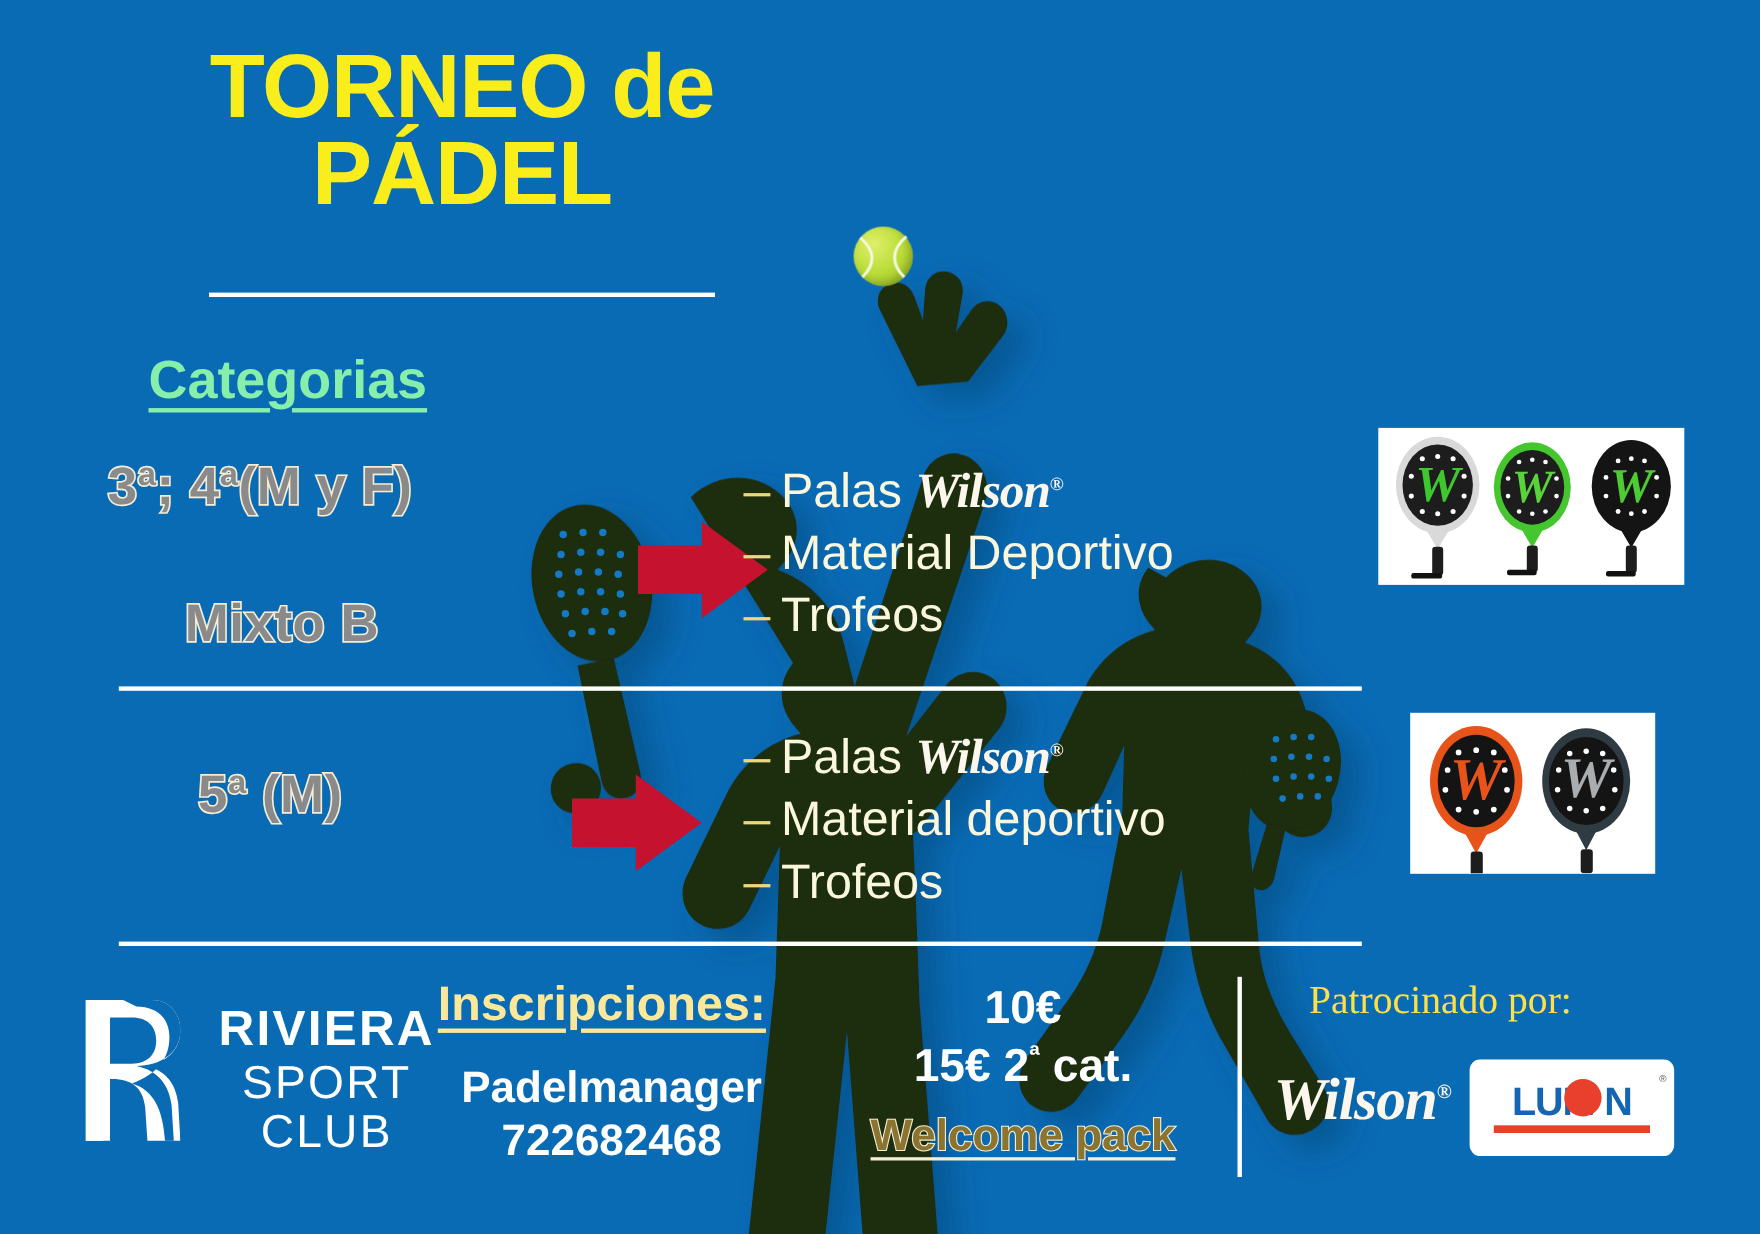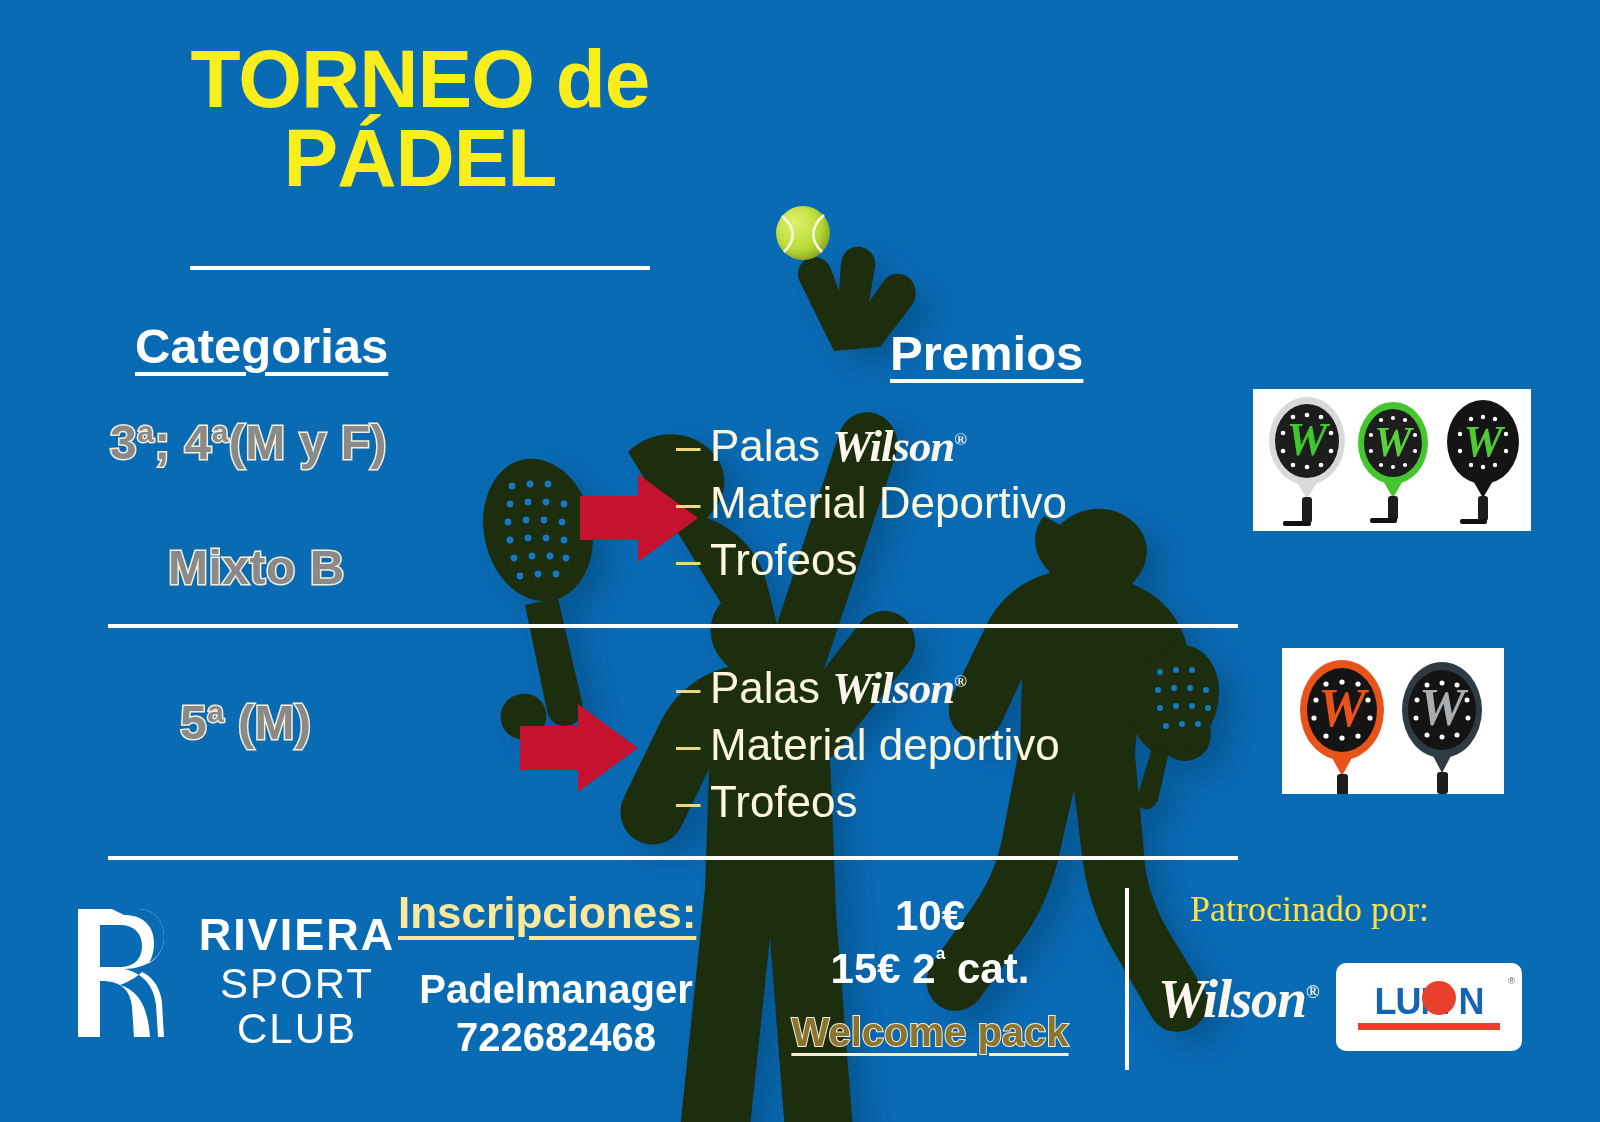--- a/index.html
+++ b/index.html
@@ -31,35 +31,35 @@
     border:3px solid #e0836a;border-radius:16px;
     display:flex;align-items:center;justify-content:center;
   }
   .datebox-inner{
     color:#ffffff;text-align:center;font-size:56px;font-weight:bold;line-height:1.12;
     letter-spacing:0.5px;
   }
 
   
   .hdr{
-    position:absolute;color:#ffffff;font-weight:bold;font-size:49px;
+    position:absolute;color:#86efac;font-weight:bold;font-size:49px;
     text-decoration:underline;text-decoration-thickness:4px;text-underline-offset:9px;
   }
   #cat-hdr{left:135px;top:318px;}
   #prem-hdr{left:890px;top:325px;}
 
   
   .cat{
     position:absolute;color:#8a8a8a;font-size:48px;font-weight:bold;
     -webkit-text-stroke:3px #f5edd6;
     paint-order:stroke fill;
     letter-spacing:0.5px;white-space:nowrap;
   }
   .cat sup{font-size:0.62em;vertical-align:super;}
-  #cat1{left:110px;top:415px;}
+  #cat1{left:98px;top:415px;}
   #cat2{left:168px;top:540px;}
   #cat3{left:180px;top:695px;}
 
   
   .prizes{position:absolute;color:#fbf7dd;font-size:44px;line-height:1.28;white-space:nowrap;}
   #prizes1{left:676px;top:418px;}
   #prizes2{left:676px;top:660px;}
   .prizes .li{display:block;}
   .dash{color:#ecd87e;display:inline-block;width:34px;}
   .wilson-script{
@@ -240,21 +240,20 @@
     <div>PÁDEL</div>
   </div>
   <div class="title-rule"></div>
 
 
   <div class="hdr" id="cat-hdr">Categorias</div>
   <div class="cat" id="cat1">3<sup>a</sup>; 4<sup>a</sup>(M y F)</div>
   <div class="cat" id="cat2">Mixto B</div>
   <div class="cat" id="cat3">5<sup>a</sup> (M)</div>
 
-  <div class="hdr" id="prem-hdr">Premios</div>
 
   <div class="prizes" id="prizes1">
     <span class="li"><span class="dash">–</span><span>Palas </span><span class="wilson-script"><span>Wilson</span><span class="reg">®</span></span></span>
     <span class="li"><span class="dash">–</span><span>Material Deportivo</span></span>
     <span class="li"><span class="dash">–</span><span>Trofeos</span></span>
   </div>
 
   <div class="prizes" id="prizes2">
     <span class="li"><span class="dash">–</span><span>Palas </span><span class="wilson-script"><span>Wilson</span><span class="reg">®</span></span></span>
     <span class="li"><span class="dash">–</span><span>Material deportivo</span></span>

